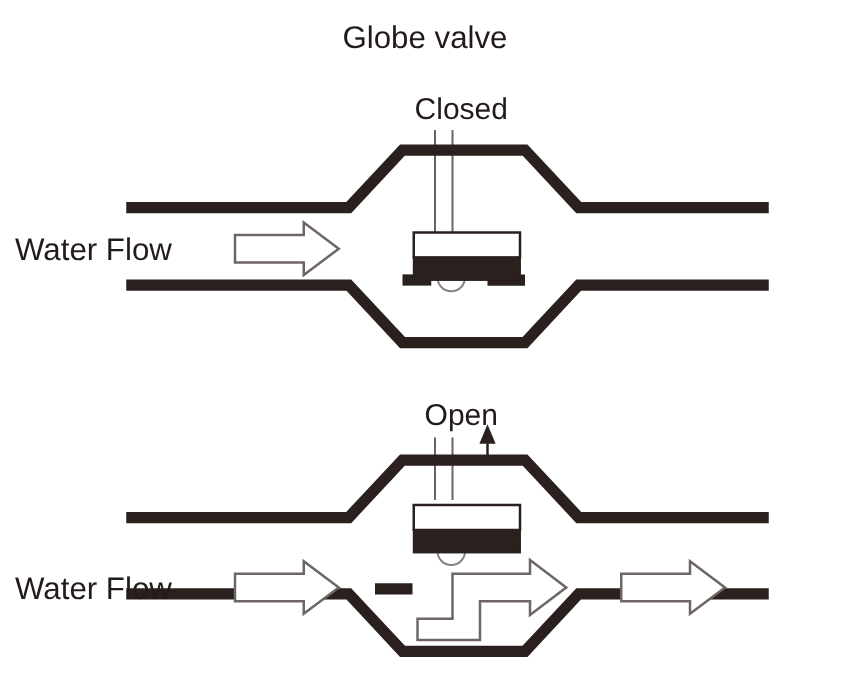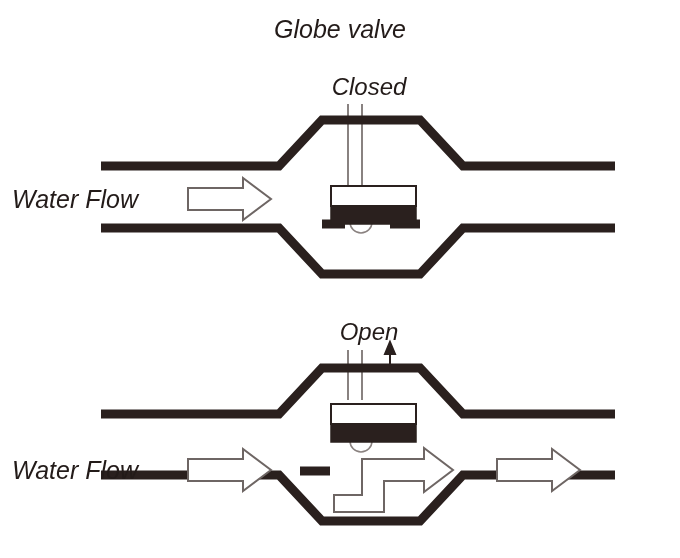--- a/index.html
+++ b/index.html
@@ -15,21 +15,20 @@
     overflow: hidden;
     font-family: "Liberation Sans", sans-serif;
     color: #2a201e;
   }
   #figure {
     position: absolute;
     left: 0;
     top: 0;
     width: 680px;
     height: 396px;
-    font-style: italic;
   }
   svg { display: block; }
   .label-text {
     font-family: "Liberation Sans", sans-serif;
     fill: #231b19;
   }
   .title-text   { font-size: 25px; }
   .state-text   { font-size: 24px; }
   .flow-text    { font-size: 25px; }
   .body-line { fill: none; stroke: #2a201e; stroke-width: 9; stroke-linecap: butt; stroke-linejoin: miter; }

